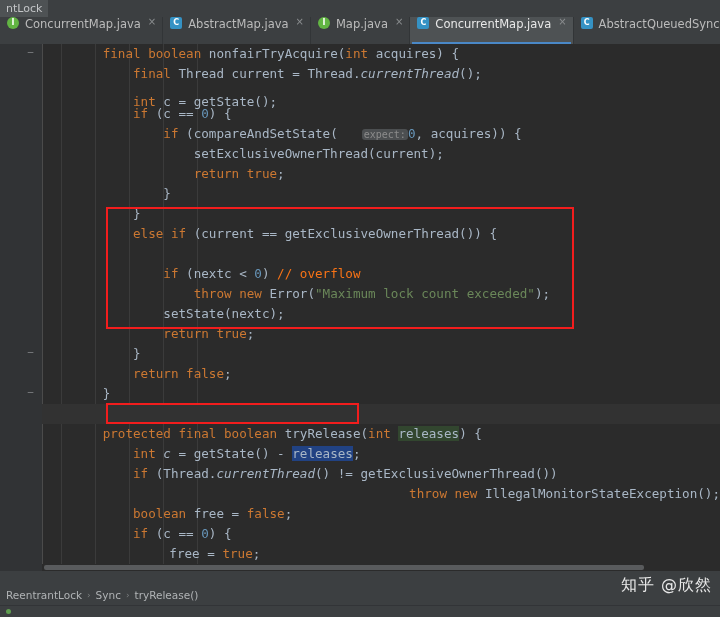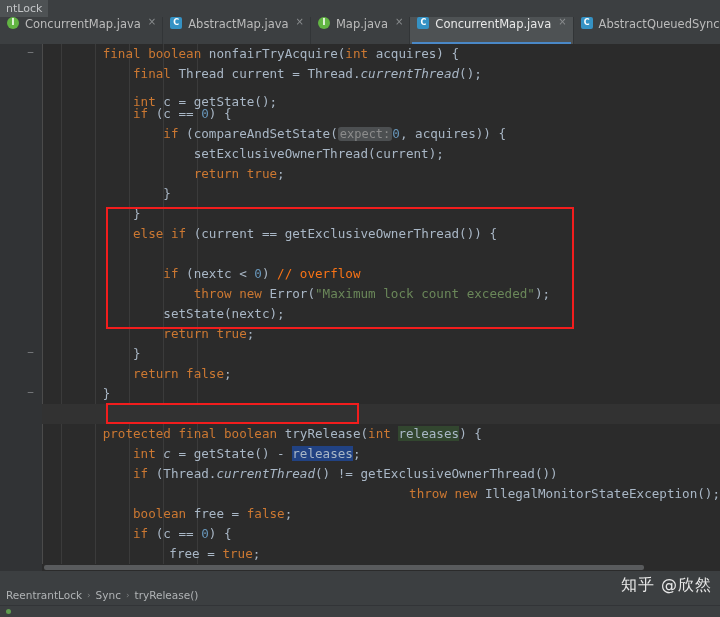--- a/index.html
+++ b/index.html
@@ -126,21 +126,21 @@
   
   .kw{color:#cc7832;}
   .num{color:#6897bb;}
   .str{color:#6a8759;}
   .cmt{color:#f97316;}
   .itl{font-style:italic;}
   .pln{color:#a9b7c6;}
   .sel{background:#214283;color:#a9b7c6;}
   .hintparam{
     background:#4c4f51;color:#8c8c8c;
-    border-radius:3px;padding:0 2px;font-size:12px;
+    border-radius:3px;padding:0 2px;font-size:10px;margin-left:24px;
   }
   .fieldbg{background:#32462f;}
 
   
   .redbox{
     position:absolute;
     border:2px solid #f21d1d;
     box-sizing:border-box;
     pointer-events:none;
   }

